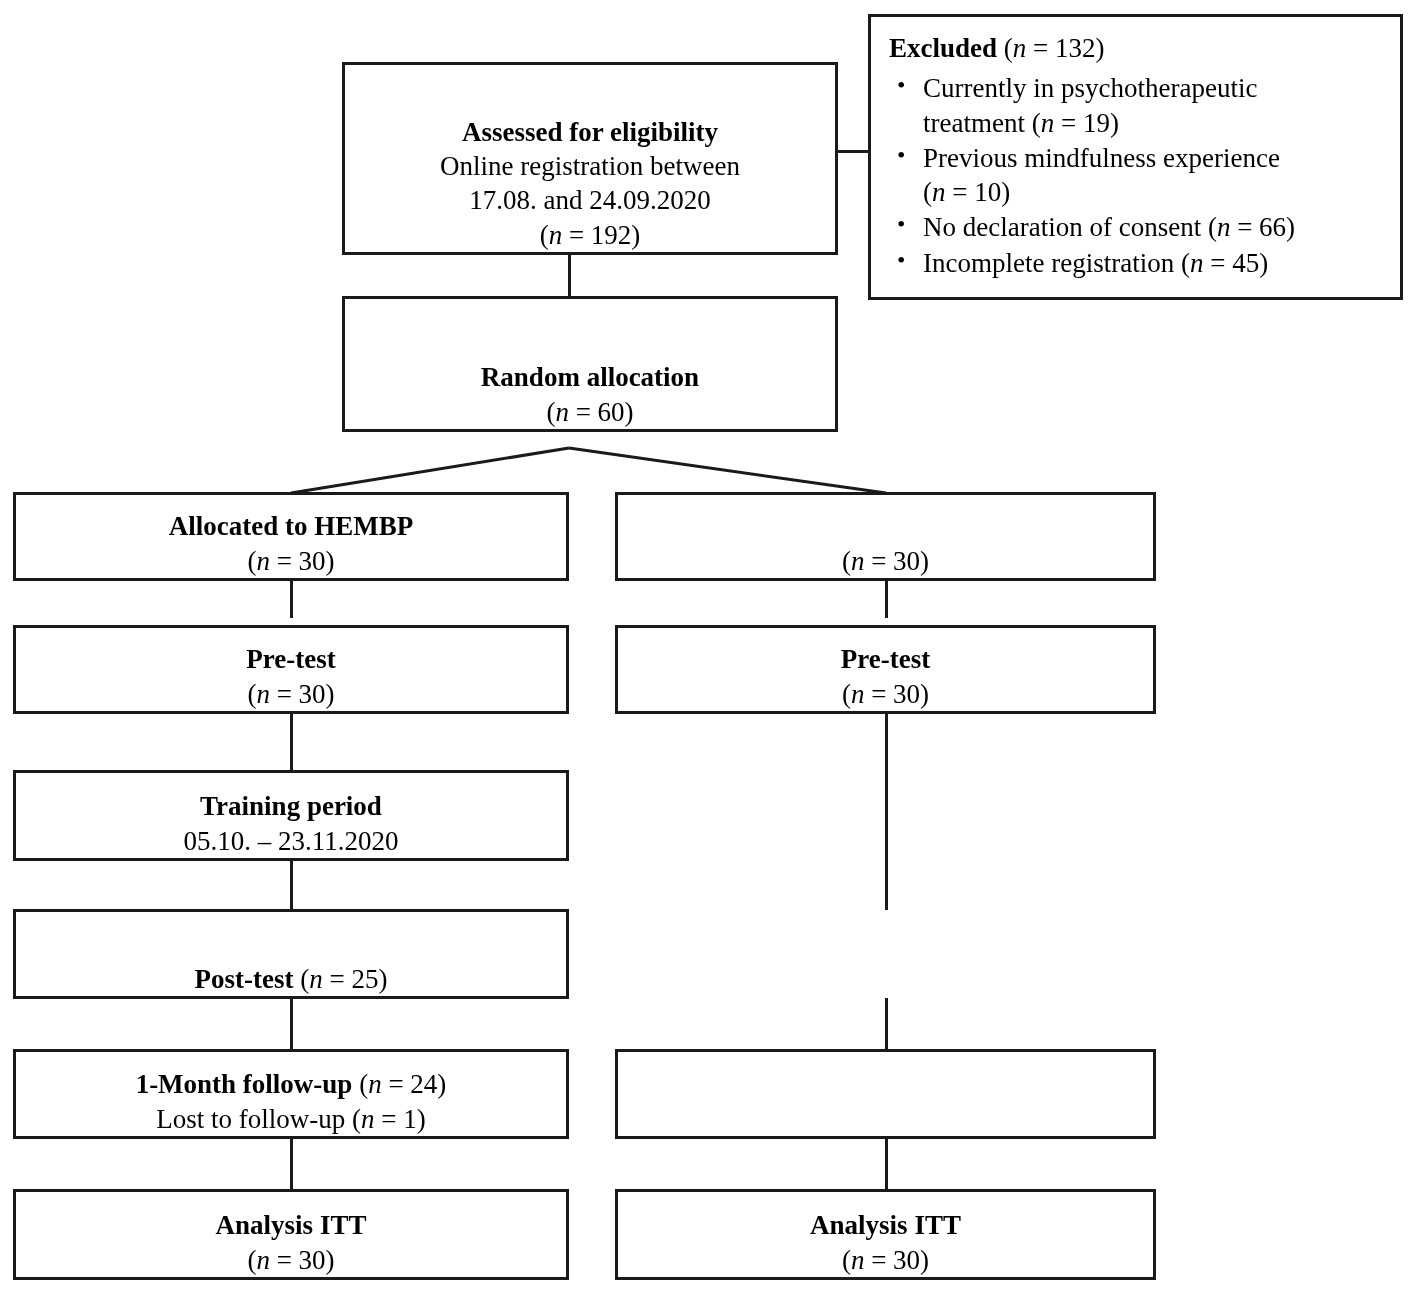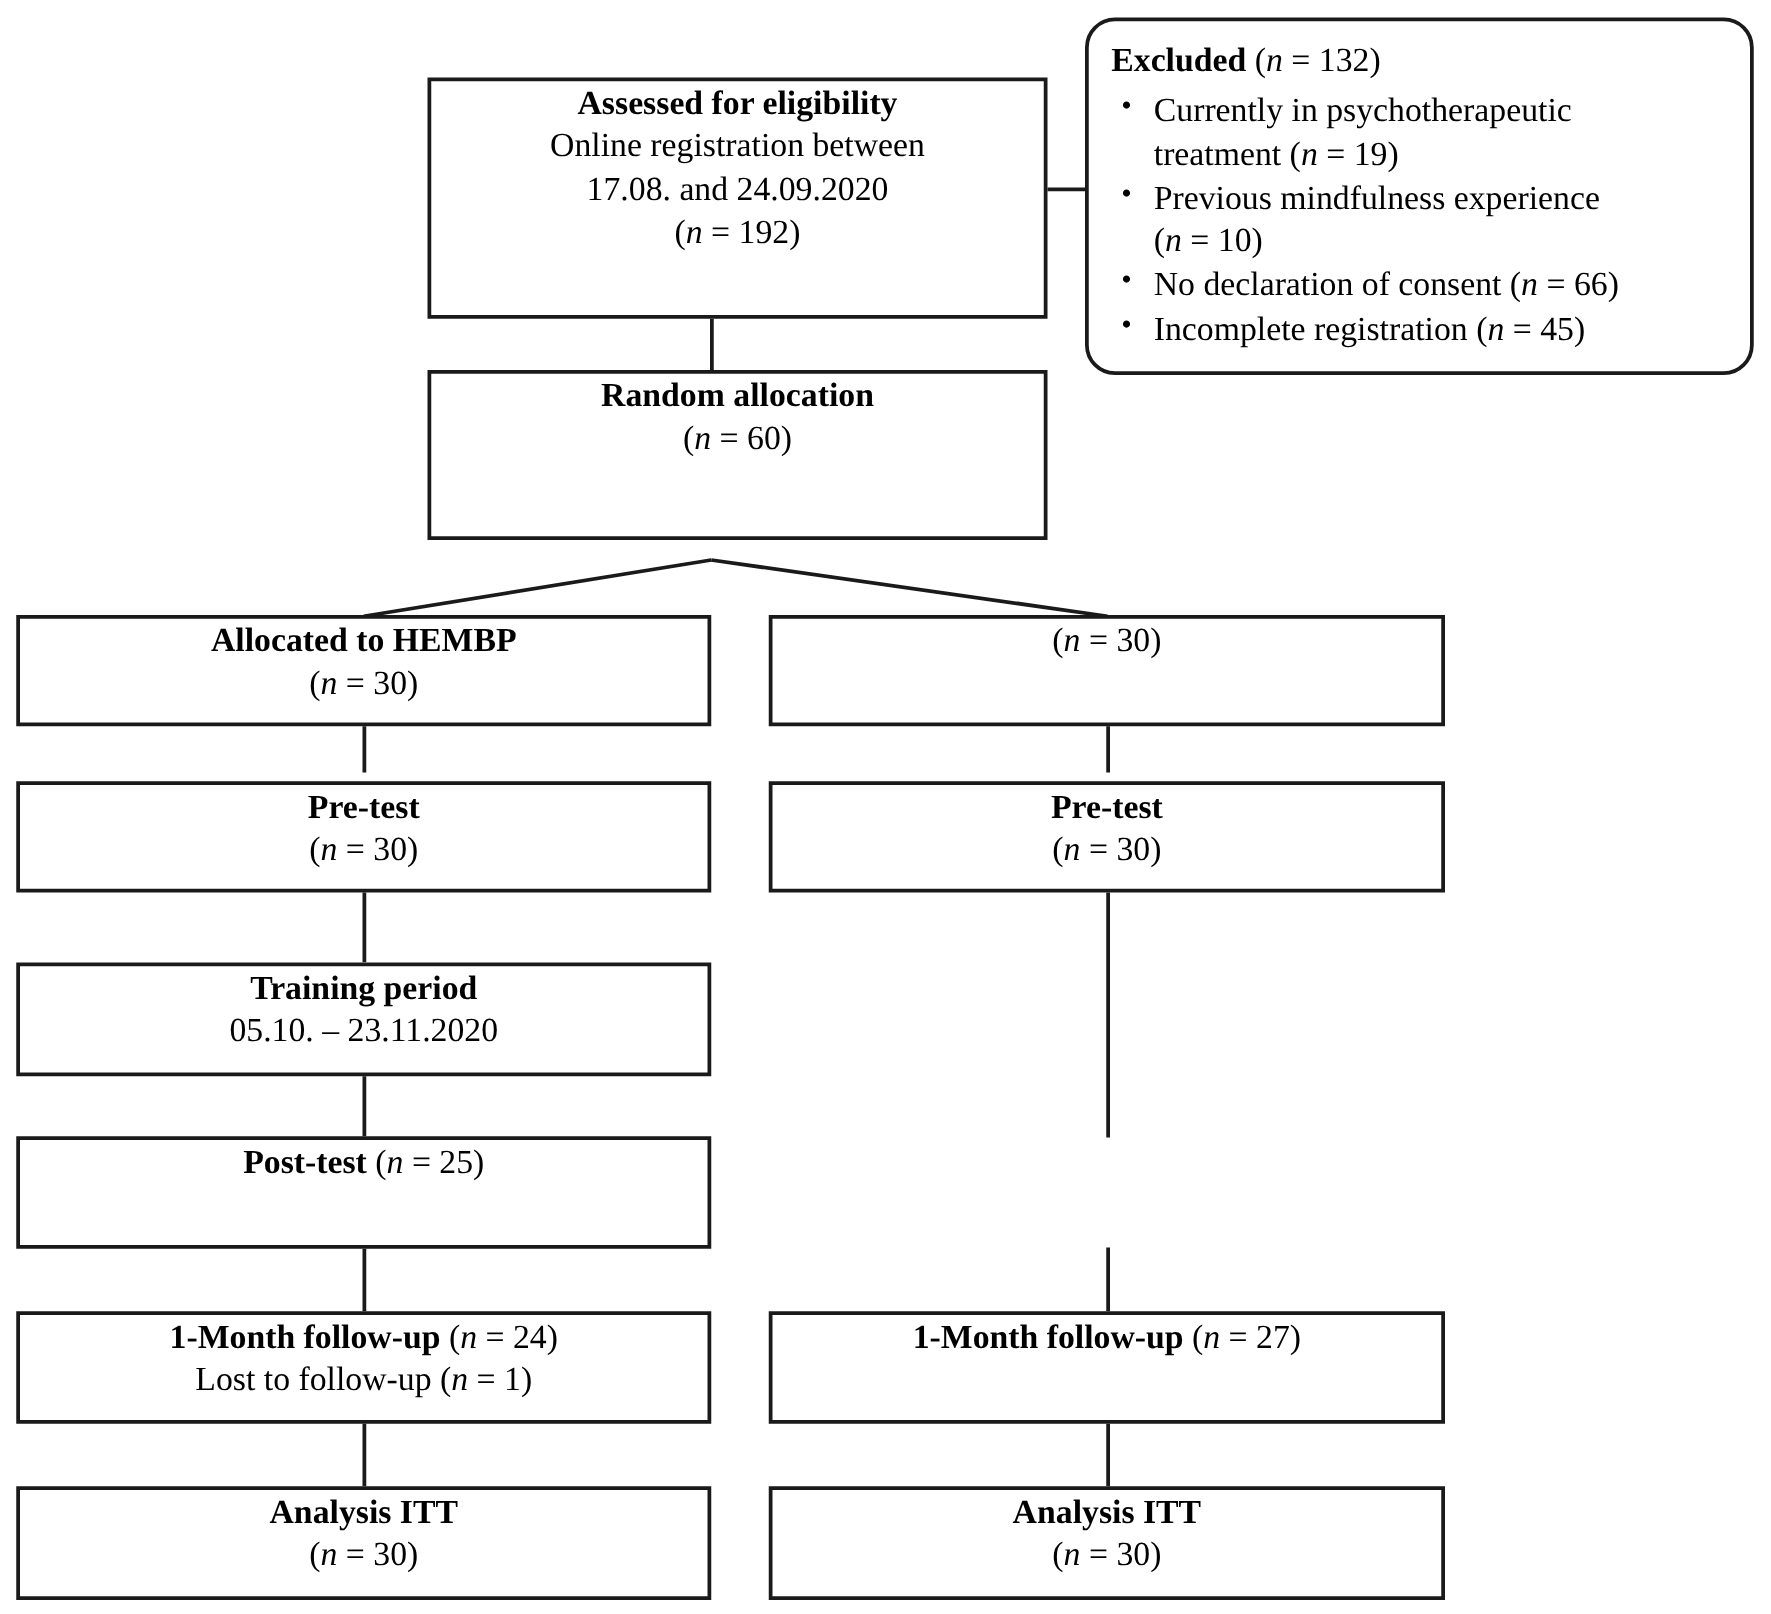--- a/index.html
+++ b/index.html
@@ -19,32 +19,31 @@
     overflow: hidden;
   }
   .box {
     position: absolute;
     box-sizing: border-box;
     border: 3px solid #1a1a1a;
     background: #ffffff;
     display: flex;
     flex-direction: column;
     align-items: center;
-    justify-content: flex-start;
+    justify-content: flex-end;
     text-align: center;
     line-height: 1.27;
     font-size: 27px;
     z-index: 2;
   }
   .box.left-align {
     align-items: flex-start;
     justify-content: flex-start;
     text-align: left;
     padding: 14px 16px 10px 18px;
-    border-radius: 24px;
   }
   .ln { display: block; white-space: nowrap; }
   .b { font-weight: bold; }
   .it { font-style: italic; }
   .connector {
     position: absolute;
     background: #1a1a1a;
     z-index: 1;
   }
   .v-conn { width: 3px; }
@@ -168,21 +167,20 @@
     <span class="ln"><span>(</span><span class="it">n</span><span> = 30)</span></span>
   </div>
 
   <div class="box" style="left:615px; top:625px; width:541px; height:89px;">
     <span class="ln b">Pre-test</span>
     <span class="ln"><span>(</span><span class="it">n</span><span> = 30)</span></span>
   </div>
 
 
   <div class="box" style="left:615px; top:1049px; width:541px; height:90px;">
-    <span class="ln"><span class="b">1-Month follow-up</span><span> (</span><span class="it">n</span><span> = 27)</span></span>
   </div>
 
   <div class="box" style="left:615px; top:1189px; width:541px; height:91px;">
     <span class="ln b">Analysis ITT</span>
     <span class="ln"><span>(</span><span class="it">n</span><span> = 30)</span></span>
   </div>
 
 </div>
 
 </body></html>

